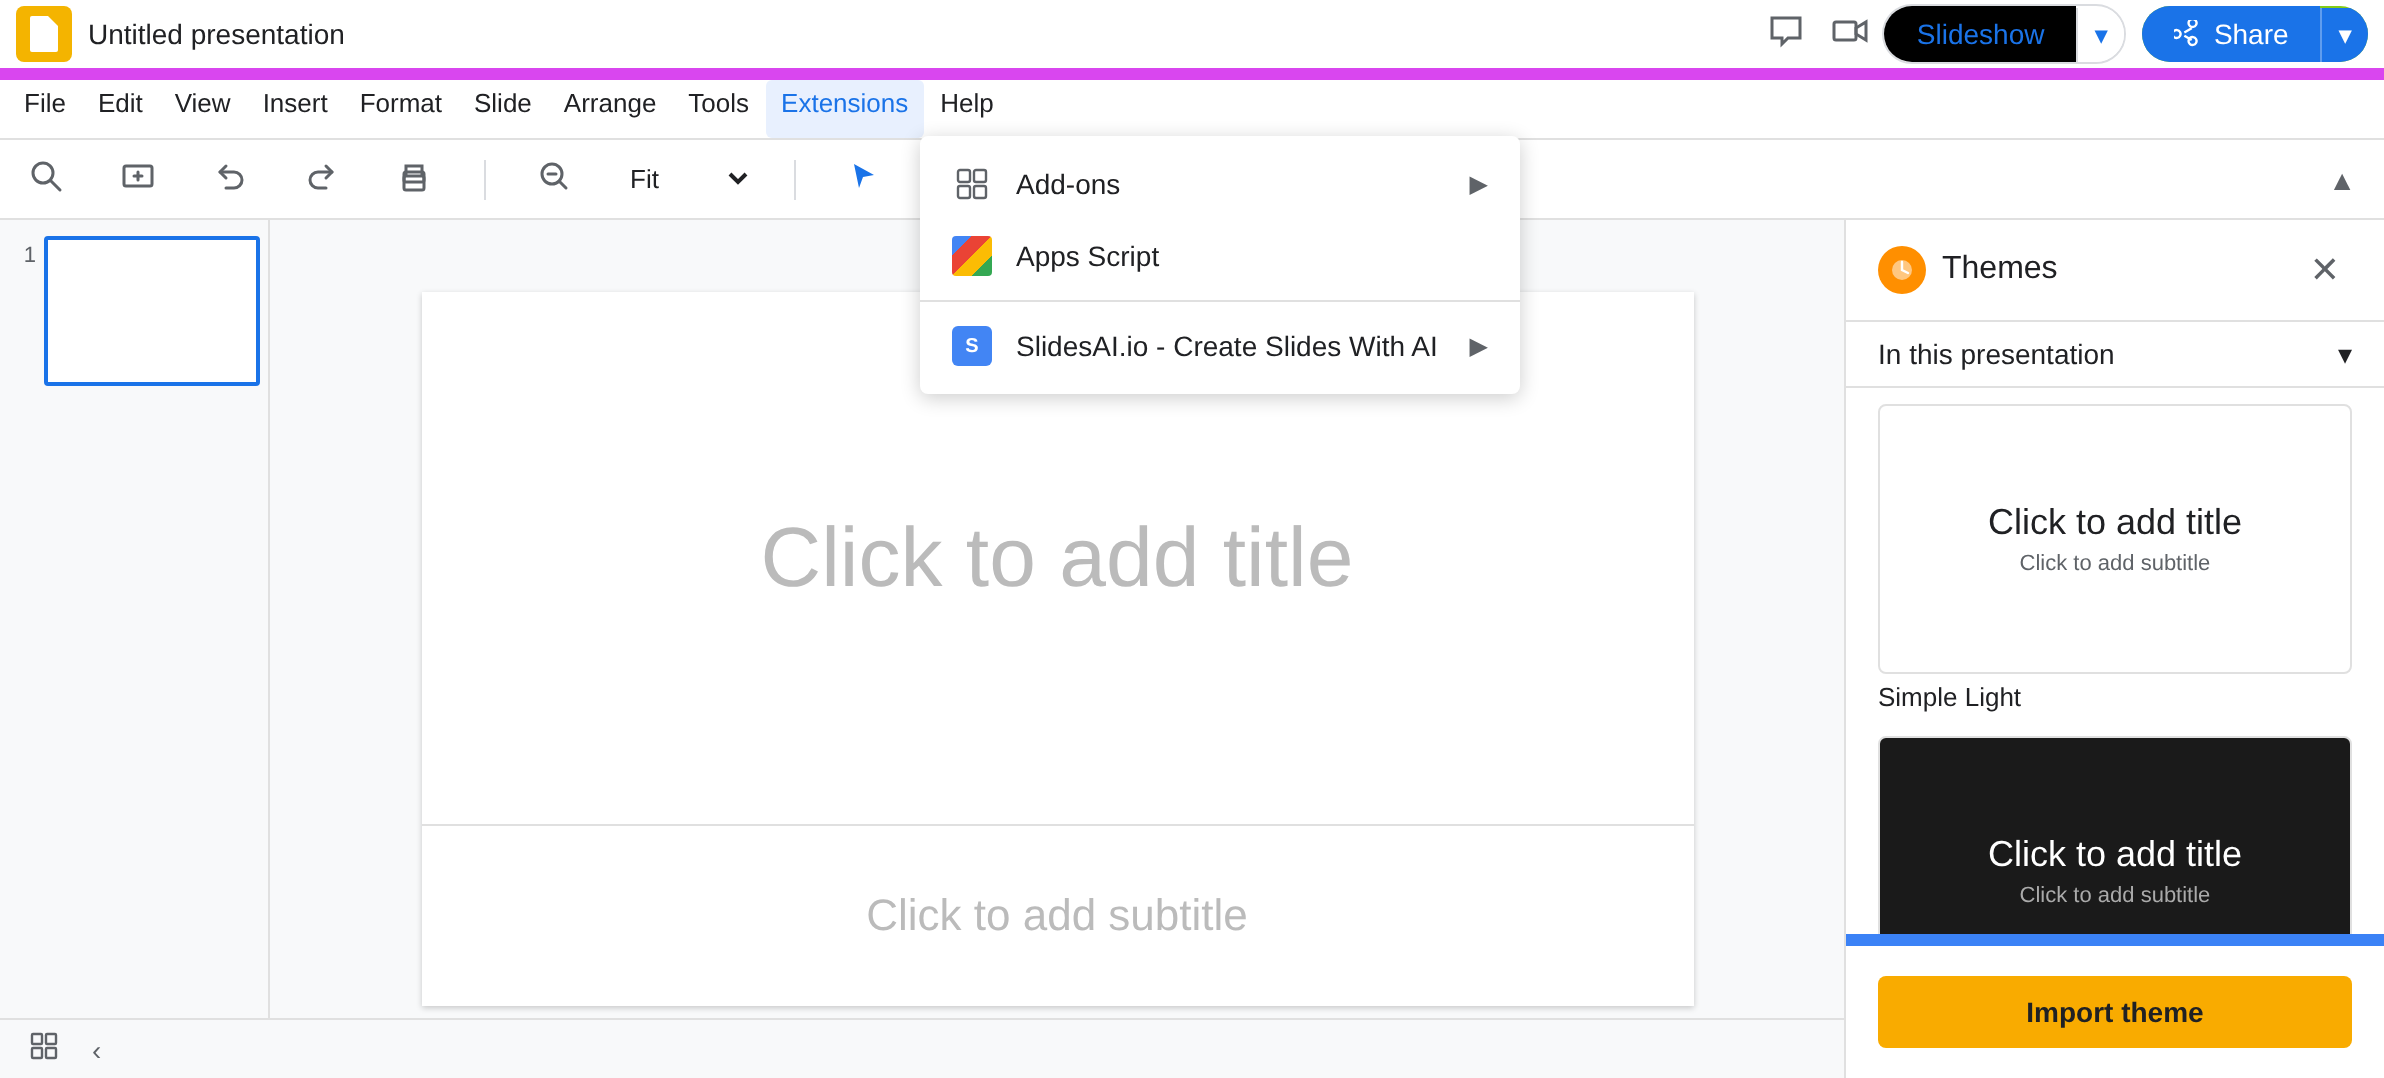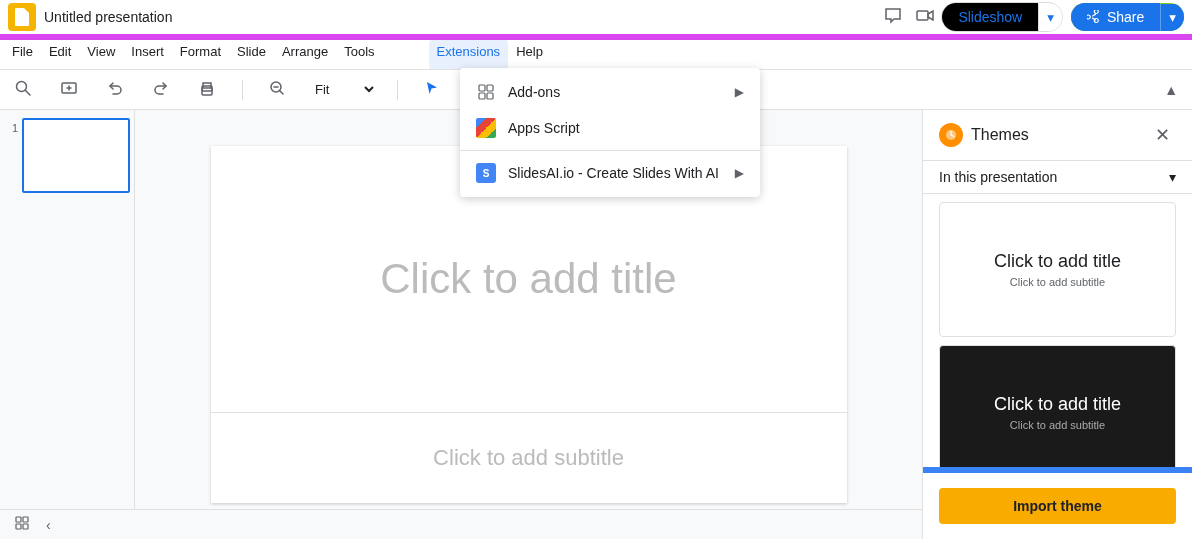--- a/index.html
+++ b/index.html
@@ -109,21 +109,21 @@
       padding: 0 4px;
       border-bottom: 1px solid #e0e0e0;
       font-size: 13px;
       color: #202124;
     }
     .menu-item {
       padding: 4px 8px;
       cursor: pointer;
       border-radius: 3px;
     }
-    .menu-item.active { background: #e8f0fe; color: #1a73e8; margin-left: 46px; }
+    .menu-item.active { background: #e8f0fe; color: #1a73e8; }
 
     
     .toolbar {
       display: flex;
       align-items: center;
       height: 40px;
       background: #fff;
       padding: 0 8px;
       border-bottom: 1px solid #e0e0e0;
       gap: 16px;
@@ -592,20 +592,21 @@
       <span>In this presentation</span>
       <span>▾</span>
     </div>
     <div class="themes-content">
 
       <div class="theme-card">
         <div class="theme-preview light">
           <span class="theme-preview-title">Click to add title</span>
           <span class="theme-preview-subtitle">Click to add subtitle</span>
         </div>
+        <div class="theme-name">Simple Light</div>
       </div>
 
       <div class="theme-card">
         <div class="theme-preview dark">
           <span class="theme-preview-title">Click to add title</span>
           <span class="theme-preview-subtitle">Click to add subtitle</span>
         </div>
 
       </div>
     </div>

